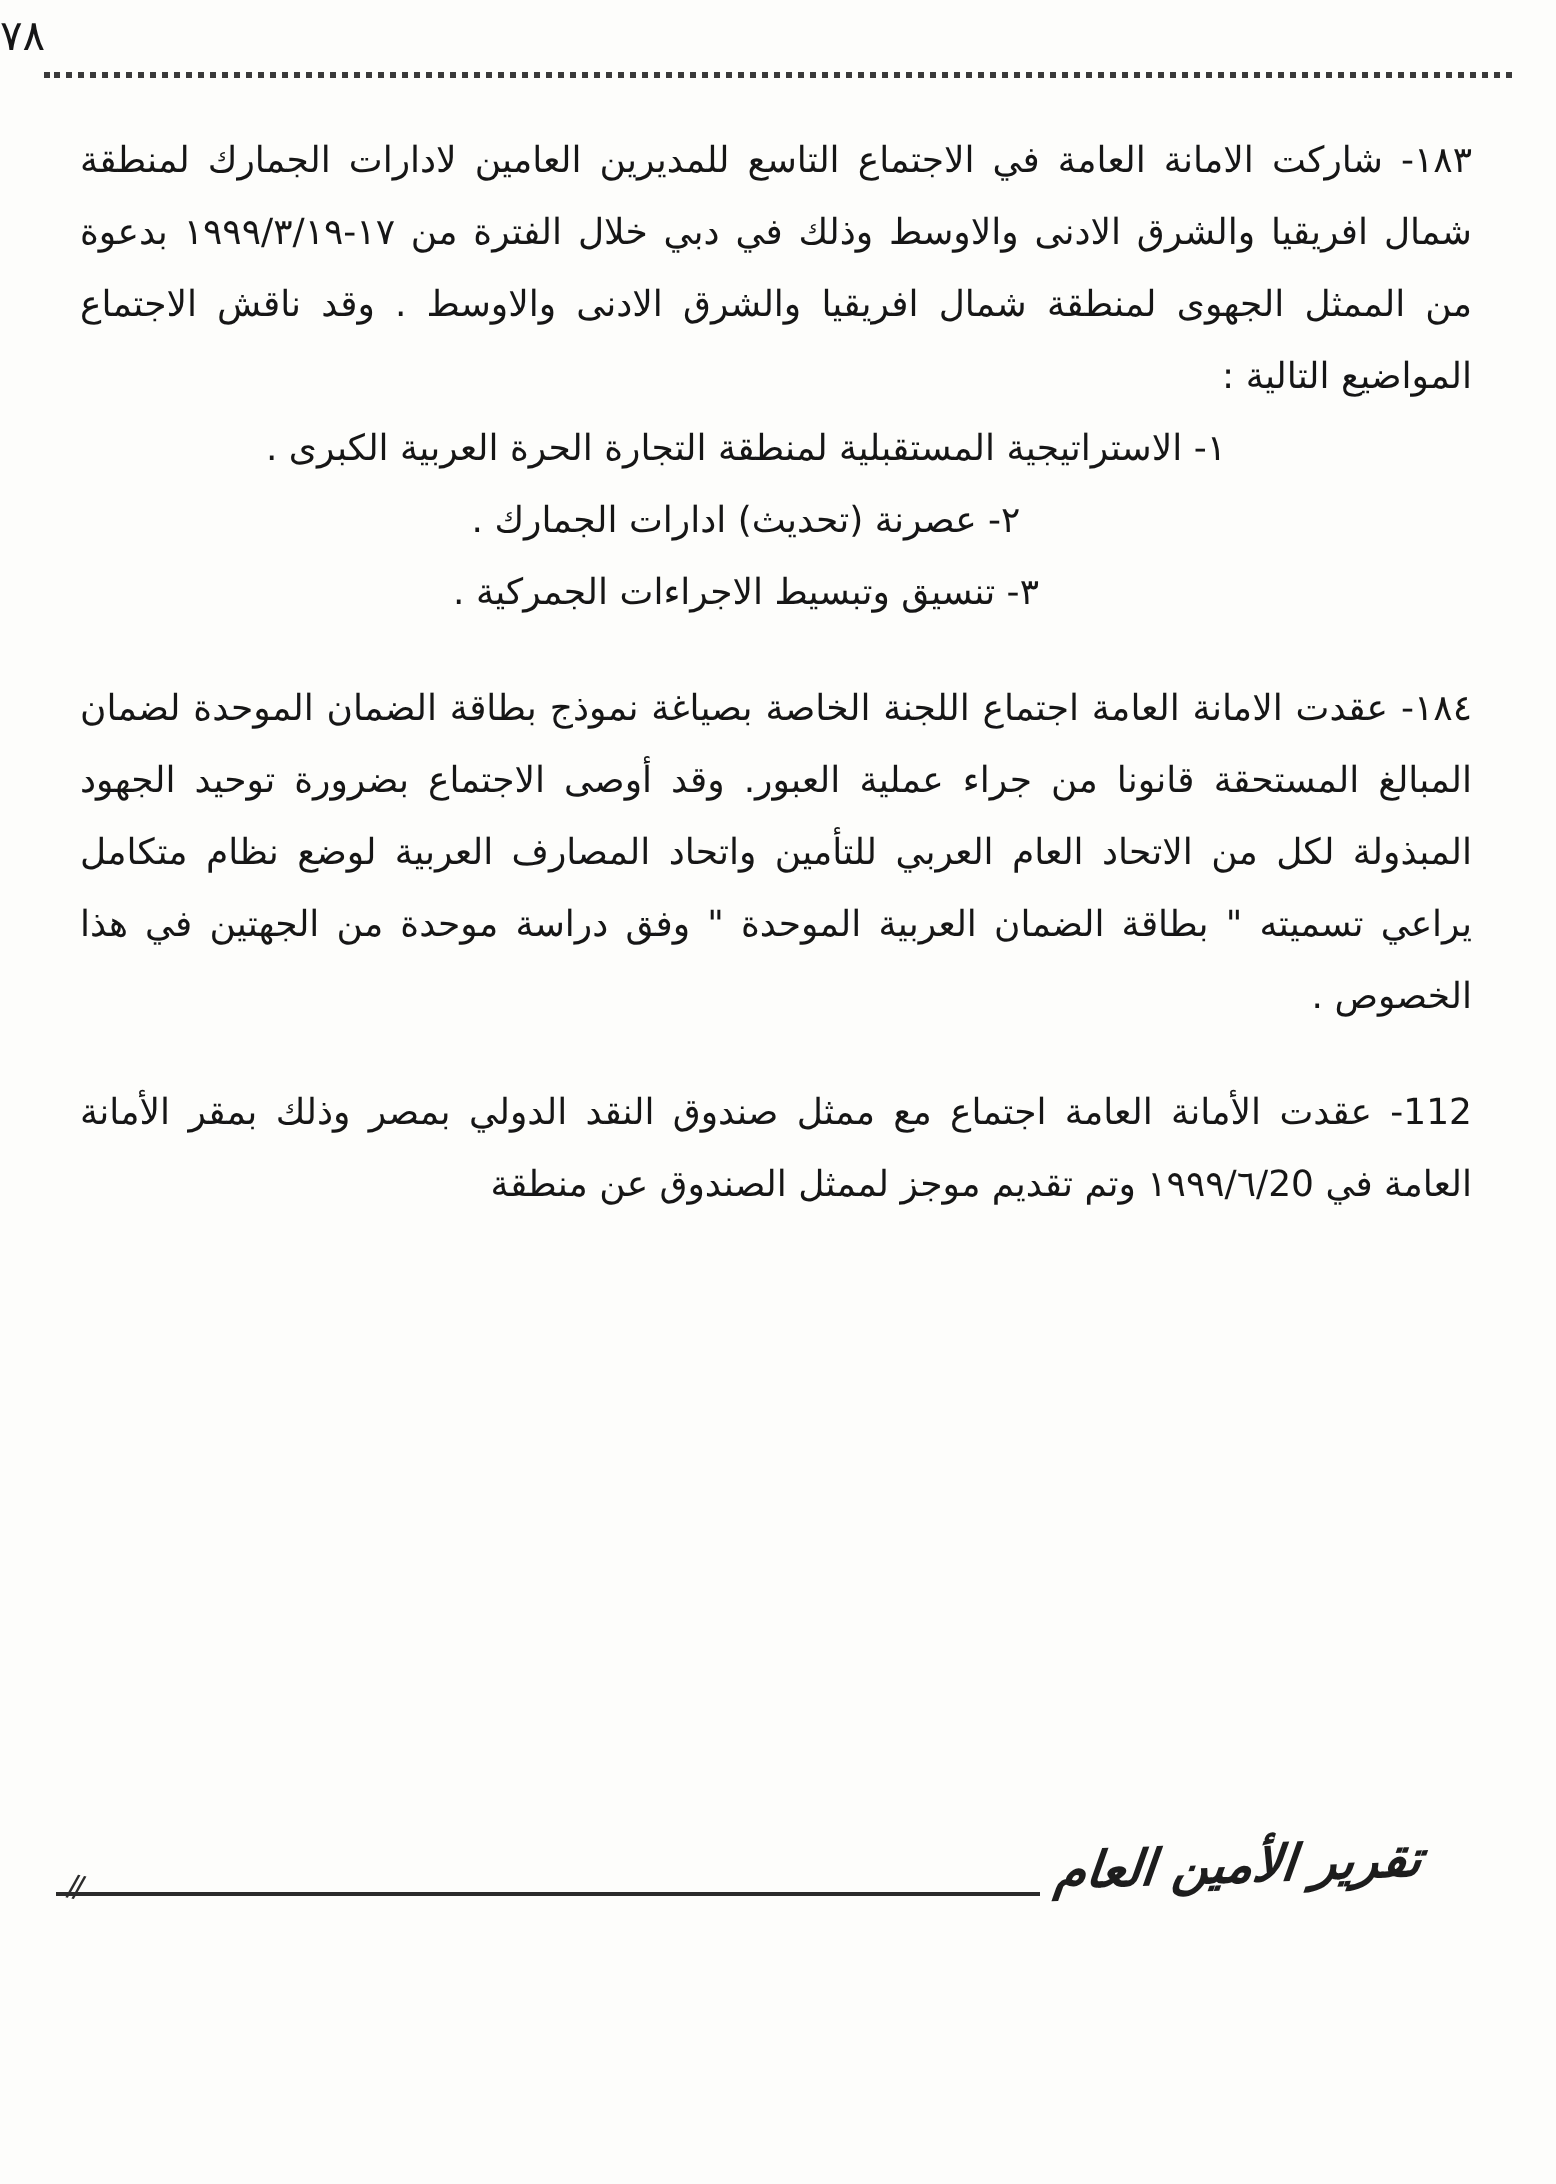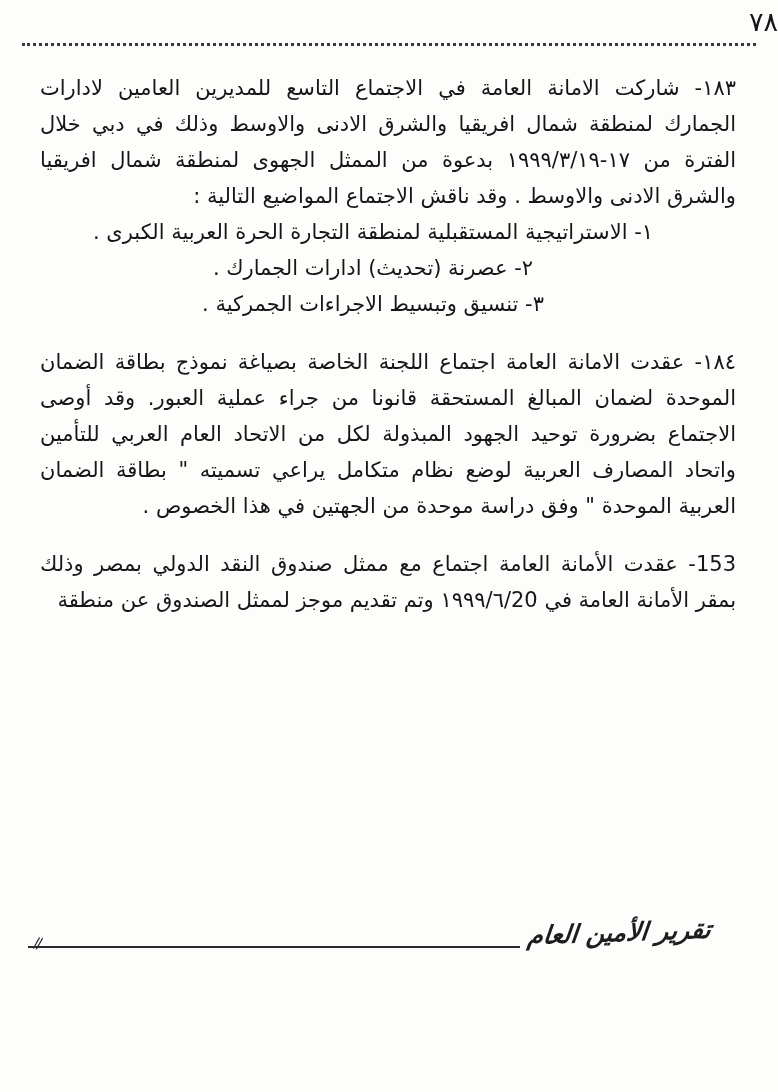--- a/index.html
+++ b/index.html
@@ -15,32 +15,32 @@
     color: #161616;
     font-family: "DejaVu Sans", sans-serif;
     direction: rtl;
     box-sizing: border-box;
     overflow: hidden;
   }
   .page-head {
     padding-top: 6px;
   }
   .page-number {
-    text-align: right;
-    font-size: 27px;
+    text-align: left;
+    font-size: 21px;
     letter-spacing: 1px;
   }
   .dotted-rule {
     margin: 6px 22px 0 22px;
     border-bottom: 3px dotted #3a3a3a;
     height: 0;
   }
   .content {
     padding: 24px 42px 0 40px;
-    font-size: 21px;
+    font-size: 18px;
     line-height: 36px;
   }
   .para-block {
     margin-bottom: 22px;
   }
   .para {
     margin: 0;
     text-align: justify;
     text-align-last: right;
   }
@@ -104,21 +104,21 @@
       <div class="item">٢- عصرنة (تحديث) ادارات الجمارك .</div>
       <div class="item">٣- تنسيق وتبسيط الاجراءات الجمركية .</div>
     </section>
 
     <section class="para-block">
       <p class="para"><span class="pnum">١٨٤-</span> <span>عقدت الامانة العامة اجتماع اللجنة الخاصة بصياغة نموذج بطاقة الضمان الموحدة لضمان المبالغ المستحقة قانونا من جراء عملية العبور. وقد أوصى الاجتماع بضرورة توحيد الجهود المبذولة لكل من الاتحاد العام العربي للتأمين واتحاد المصارف العربية لوضع نظام متكامل يراعي تسميته " بطاقة الضمان العربية الموحدة " وفق دراسة موحدة من الجهتين في هذا الخصوص .</span></p>
     </section>
 
 
     <section class="para-block">
-      <p class="para"><span class="pnum">153-</span> <span>عقدت الأمانة العامة اجتماع مع ممثل صندوق النقد الدولي بمصر وذلك بمقر الأمانة العامة في ١٩٩٩/٦/20 وتم تقديم موجز لممثل الصندوق عن منطقة</span></p>
+      <p class="para"><span class="pnum">112-</span> <span>عقدت الأمانة العامة اجتماع مع ممثل صندوق النقد الدولي بمصر وذلك بمقر الأمانة العامة في ١٩٩٩/٦/20 وتم تقديم موجز لممثل الصندوق عن منطقة</span></p>
     </section>
 
   </main>
 
   <footer class="footer">
     <span class="hatch">//</span>
     <div class="footer-line"></div>
     <div class="signature">تقرير الأمين العام</div>
   </footer>
 

